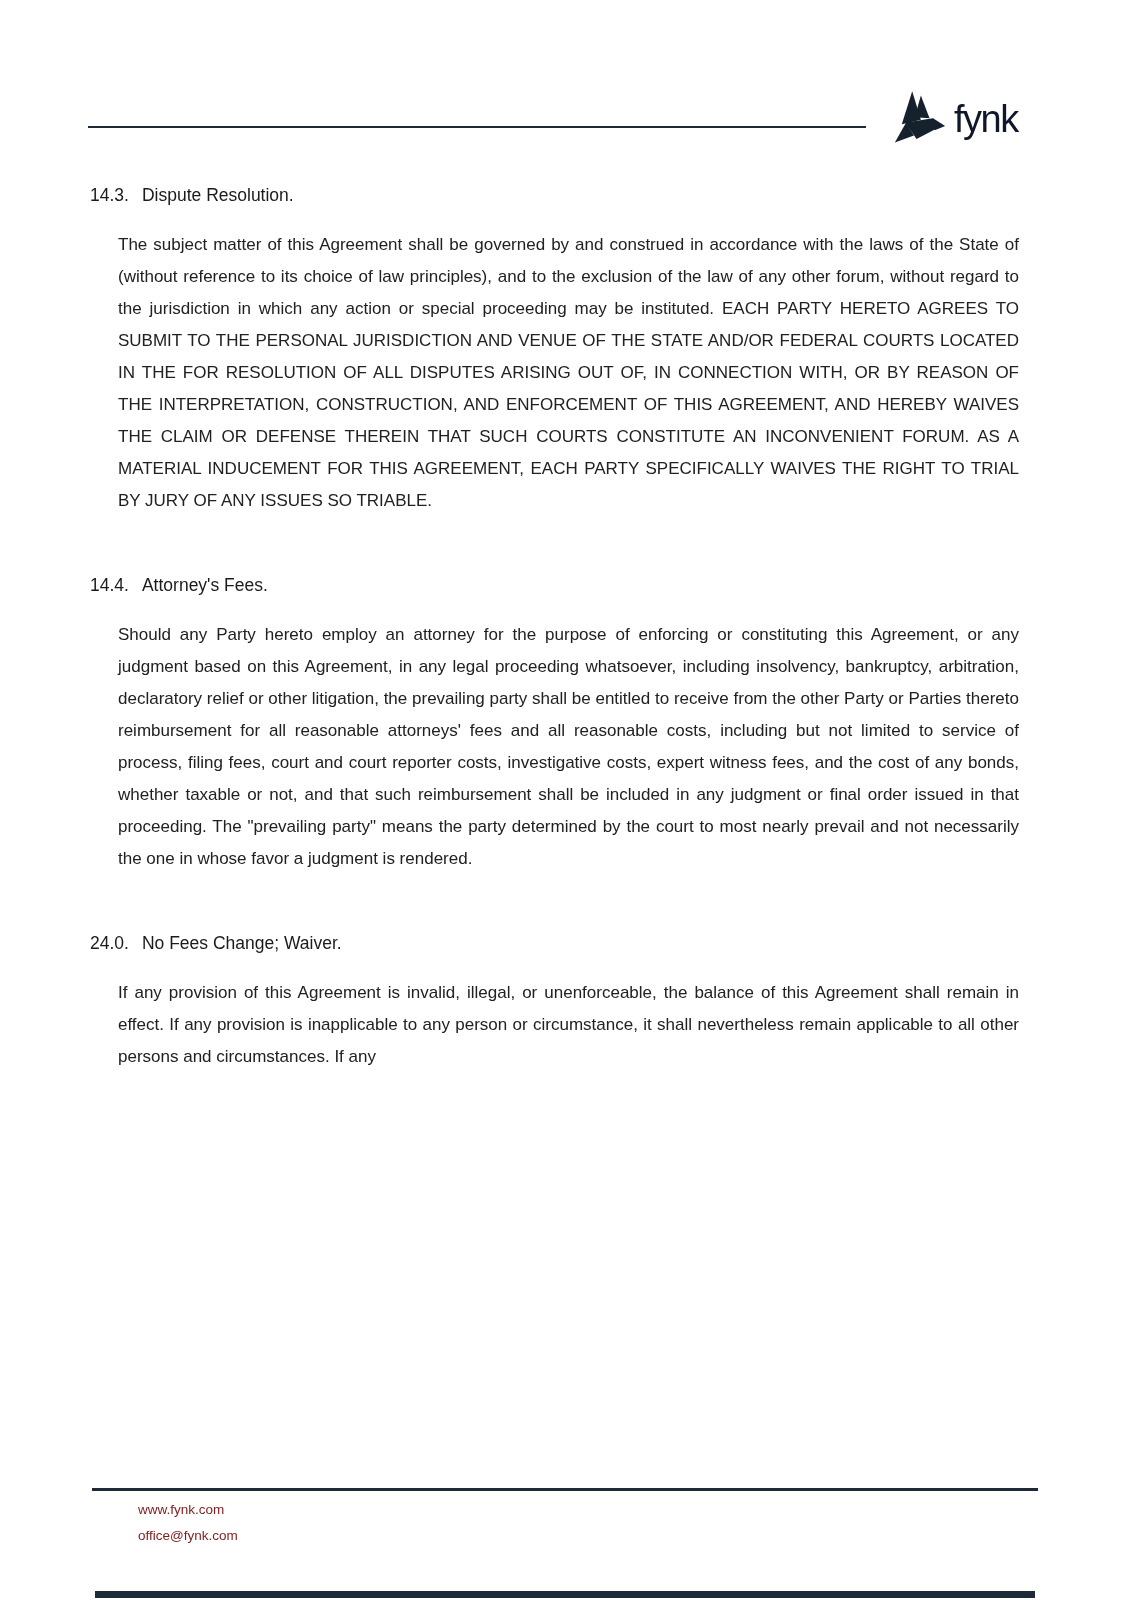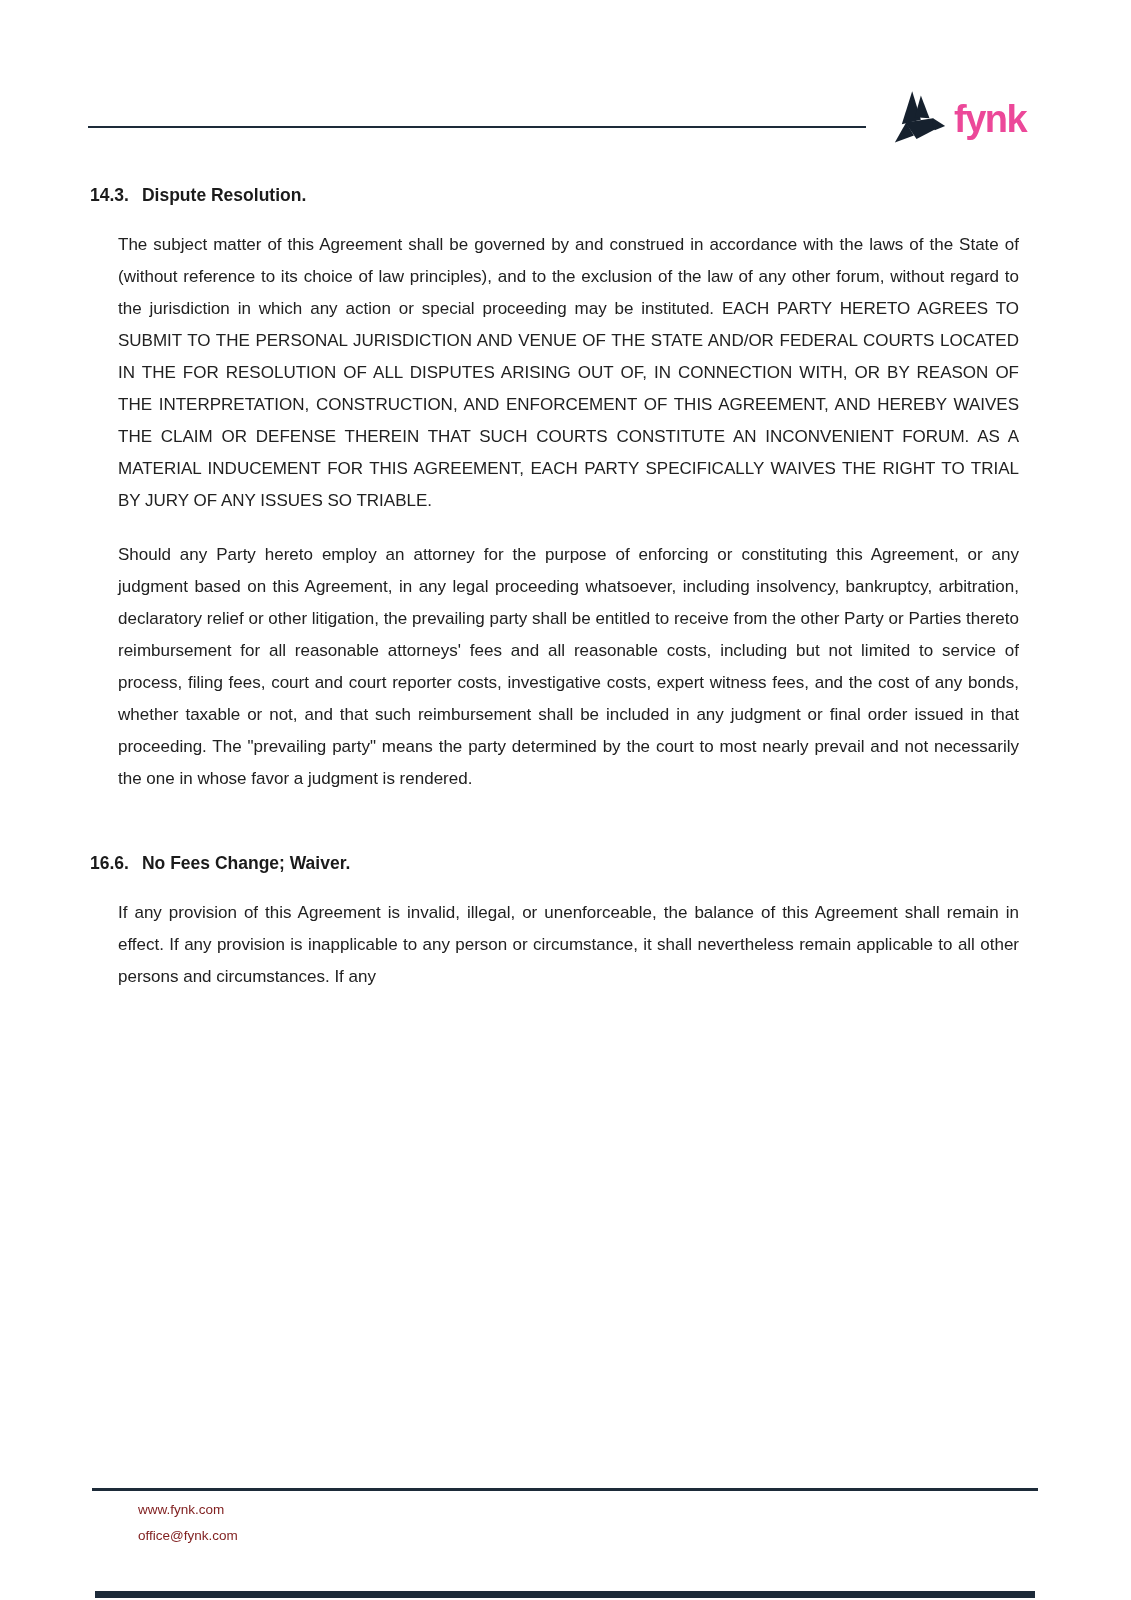--- a/index.html
+++ b/index.html
@@ -13,28 +13,28 @@
   .header-rule {
     position: absolute; top: 126px; left: 88px;
     width: 778px; height: 2px; background: #1d2b39;
   }
   .logo {
     position: absolute; top: 90px; left: 894px;
     display: flex; align-items: center; gap: 8px;
   }
   .logo-icon { width: 52px; height: 58px; }
   .logo-text {
-    font-size: 38px; font-weight: bold; color: #ec4899;
+    font-size: 38px; font-weight: normal; color: #0f172a;
     letter-spacing: -1.5px; line-height: 58px;
   }
   .content {
     position: absolute; top: 183px; left: 90px; width: 932px;
   }
   .section-heading {
-    font-size: 17.5px; font-weight: bold; color: #1b1b1b;
+    font-size: 17.5px; font-weight: normal; color: #1b1b1b;
     line-height: 24px;
   }
   .section-heading.spaced { margin-top: 56px; }
   .heading-num { margin-right: 13px; }
   .section-body {
     margin: 22px 0 0 28px; width: 901px;
     font-size: 17px; line-height: 32px;
     text-align: justify; color: #212121;
   }
   .footer-rule {
@@ -66,24 +66,27 @@
   <span class="logo-text">fynk</span>
 </div>
 
 <div class="content">
 
   <div class="section-heading">
     <span class="heading-num">14.3.</span><span>Dispute Resolution.</span>
   </div>
   <p class="section-body">The subject matter of this Agreement shall be governed by and construed in accordance with the laws of the State of (without reference to its choice of law principles), and to the exclusion of the law of any other forum, without regard to the jurisdiction in which any action or special proceeding may be instituted. EACH PARTY HERETO AGREES TO SUBMIT TO THE PERSONAL JURISDICTION AND VENUE OF THE STATE AND/OR FEDERAL COURTS LOCATED IN THE FOR RESOLUTION OF ALL DISPUTES ARISING OUT OF, IN CONNECTION WITH, OR BY REASON OF THE INTERPRETATION, CONSTRUCTION, AND ENFORCEMENT OF THIS AGREEMENT, AND HEREBY WAIVES THE CLAIM OR DEFENSE THEREIN THAT SUCH COURTS CONSTITUTE AN INCONVENIENT FORUM. AS A MATERIAL INDUCEMENT FOR THIS AGREEMENT, EACH PARTY SPECIFICALLY WAIVES THE RIGHT TO TRIAL BY JURY OF ANY ISSUES SO TRIABLE.</p>
 
+  <div class="section-heading spaced">
+    <span class="heading-num">14.4.</span><span>Attorney's Fees.</span>
+  </div>
   <p class="section-body">Should any Party hereto employ an attorney for the purpose of enforcing or constituting this Agreement, or any judgment based on this Agreement, in any legal proceeding whatsoever, including insolvency, bankruptcy, arbitration, declaratory relief or other litigation, the prevailing party shall be entitled to receive from the other Party or Parties thereto reimbursement for all reasonable attorneys' fees and all reasonable costs, including but not limited to service of process, filing fees, court and court reporter costs, investigative costs, expert witness fees, and the cost of any bonds, whether taxable or not, and that such reimbursement shall be included in any judgment or final order issued in that proceeding. The "prevailing party" means the party determined by the court to most nearly prevail and not necessarily the one in whose favor a judgment is rendered.</p>
 
   <div class="section-heading spaced">
-    <span class="heading-num">16.6.</span><span>No Fees Change; Waiver.</span>
+    <span class="heading-num">24.0.</span><span>No Fees Change; Waiver.</span>
   </div>
 
   <p class="section-body">If any provision of this Agreement is invalid, illegal, or unenforceable, the balance of this Agreement shall remain in effect. If any provision is inapplicable to any person or circumstance, it shall nevertheless remain applicable to all other persons and circumstances. If any</p>
 
 </div>
 
 <div class="footer-rule"></div>
 
 <div class="footer-text">
   <div>www.fynk.com</div>

